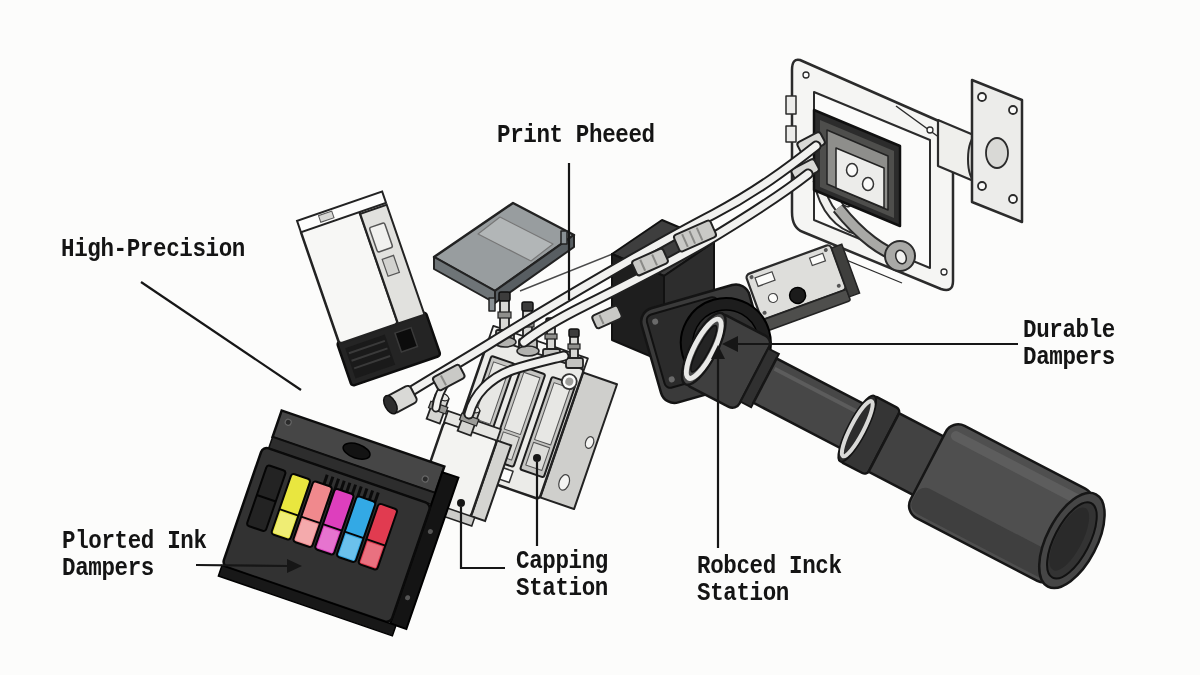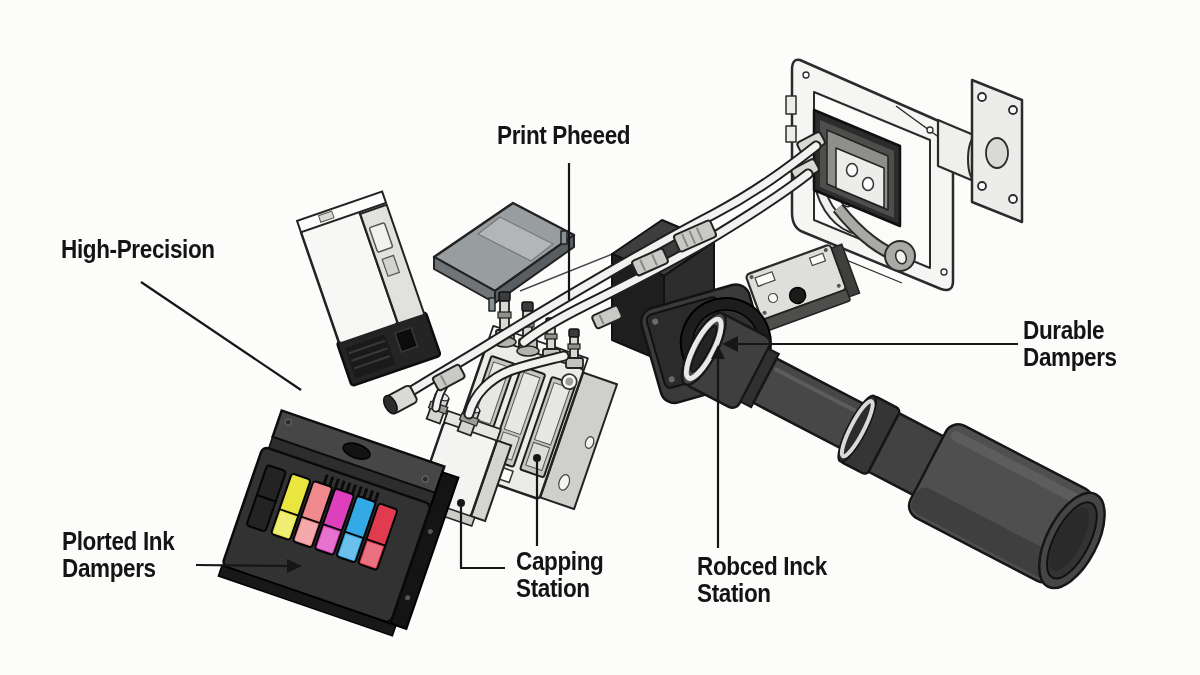--- a/index.html
+++ b/index.html
@@ -1,21 +1,21 @@
 <!DOCTYPE html>
 <html><head>
 <meta charset="utf-8">
 <style>
   html,body{margin:0;padding:0;background:#ffffff;}
   #canvas{
     position:relative;
     width:1200px;height:675px;
     background:#fcfcfb;
     overflow:hidden;
-    font-family:Liberation Sans, sans-serif;
+    font-family:Liberation Mono, monospace;
   }
   #art{position:absolute;left:0;top:0;width:1200px;height:675px;}
   .label{
     position:absolute;
     font-weight:700;
     font-size:25px;
     line-height:1.08;
     color:#141414;
     letter-spacing:-0.4px;
     white-space:nowrap;

